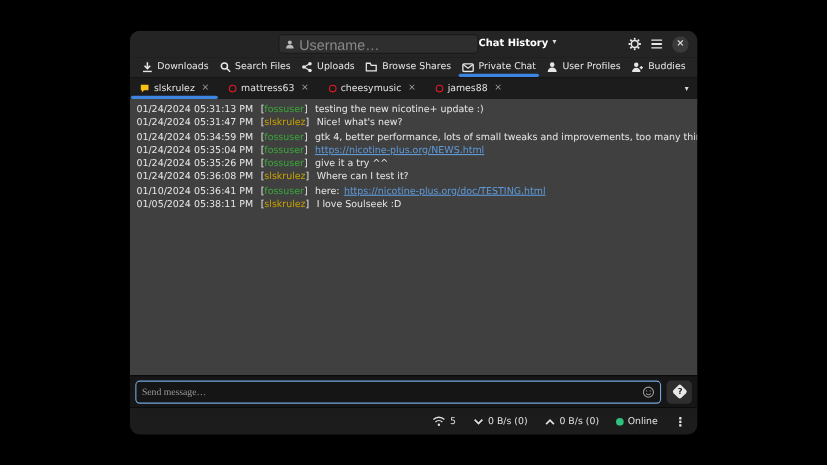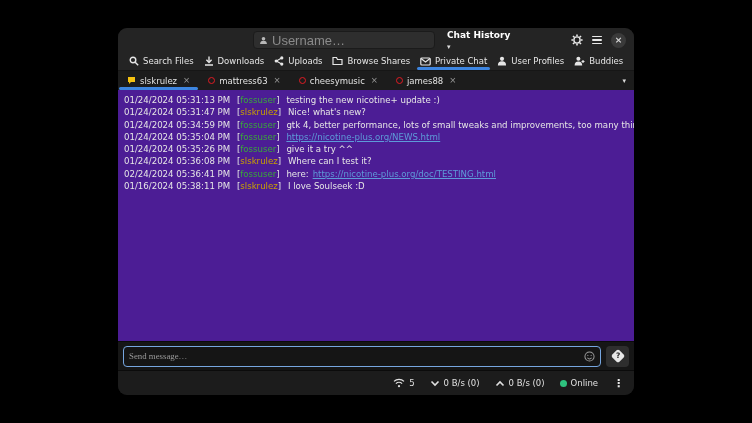--- a/index.html
+++ b/index.html
@@ -10,22 +10,22 @@
             display:flex; flex-direction:column; box-shadow:0 2px 10px rgba(0,0,0,.8); }
 
   
   .titlebar { height:24px; flex:0 0 24px; background:#242424; display:flex; align-items:center; }
   .user-entry { margin-left:135px; width:182px; height:18px; background:#2e2e2e;
                 border:1px solid #1b1b1b; border-radius:4px; display:flex; align-items:center;
                 padding:0 5px; gap:4px; }
   .user-entry input { flex:1; background:transparent; border:none; outline:none;
                       color:#cfcfcf; font-size:13px; font-family:Liberation Sans, sans-serif; min-width:0; }
   .user-entry input::placeholder { color:#8a8a8a; }
-  .history-btn { margin-left:12px; display:flex; gap:4px; color:#ffffff;
-                 font-size:9px; font-weight:700; cursor:default;flex-direction:column; }
+  .history-btn { margin-left:0; display:flex; gap:4px; color:#ffffff;
+                 font-size:9px; font-weight:700; cursor:default; }
   .caret { font-size:7px; color:#dcdcdc; line-height:1; }
   .tb-right { margin-left:auto; display:flex; align-items:center; gap:9px; padding-right:8px; }
   .iconbtn { display:flex; align-items:center; justify-content:center; color:#e8e8e8; }
   .close-circle { width:15px; height:15px; border-radius:50%; background:#3a3a3a; color:#d9d9d9;
                   font-size:9px; font-weight:700; display:flex; align-items:center; justify-content:center; line-height:1; }
   .hamburger { display:flex; flex-direction:column; gap:2px; }
   .hamburger span { display:block; width:10px; height:1.6px; background:#e8e8e8; border-radius:1px; }
 
   
   .main-tabs { height:19px; flex:0 0 19px; background:#242424; display:flex; align-items:stretch;
@@ -41,21 +41,21 @@
   .ctab { display:flex; align-items:center; gap:4px; padding:0 9px; color:#e2e2e2;
           font-size:8.5px; position:relative; white-space:nowrap; }
   .ctab.active::after { content:""; position:absolute; left:1px; right:1px; bottom:0;
                         height:3px; background:#3d85e0; border-radius:2px; }
   .ctab .close-x { color:#9a9a9a; font-size:8.5px; margin-left:2px; line-height:1; }
   .offline-dot { width:7px; height:7px; border-radius:50%; border:1.6px solid #e01b24; }
   .ct-spacer { flex:1; }
   .ct-caret { display:flex; align-items:center; padding:0 8px; color:#dcdcdc; font-size:7px; }
 
   
-  .chatlog { flex:1 1 auto; background:#4c1d95; padding:4px 6px; overflow:hidden; }
+  .chatlog { flex:1 1 auto; background:#404040; padding:4px 6px; overflow:hidden; }
   .msg { font-size:8.6px; line-height:12.3px; color:#e6e6e6; white-space:nowrap; }
   .msg .nick { margin:0; }
   .nick.g { color:#3aa83a; }
   .nick.y { color:#c9a100; }
   .msg .body { margin-left:4px; }
   .msg .lnk { margin-left:4px; color:#5e9ad9; text-decoration:underline; cursor:pointer; }
   .msg .lnk:empty, .msg .body:empty { margin-left:0; }
 
   
   .composer { flex:0 0 29px; display:flex; align-items:center; padding:0 5px; gap:5px;
@@ -130,36 +130,36 @@
       </div>
       <div class="close-circle">
         <span>×</span>
       </div>
     </div>
   </div>
 
   <div class="main-tabs">
     <div class="mtab">
       <span>
-        <svg width="10" height="10" viewBox="0 0 10 10" fill="none" stroke="#e6e6e6" stroke-width="1.4">
-            <circle cx="4" cy="4" r="2.8"></circle>
-            <line x1="6.2" y1="6.2" x2="9.2" y2="9.2"></line>
-          </svg>
-      </span>
-      <span>Search Files</span>
-    </div>
-    <div class="mtab">
-      <span>
         <svg width="10" height="10" viewBox="0 0 10 10" stroke="#e6e6e6" stroke-width="1.4" fill="none">
             <line x1="5" y1="0.6" x2="5" y2="6"></line>
             <polyline points="2.4,3.8 5,6.4 7.6,3.8"></polyline>
             <line x1="1" y1="9" x2="9" y2="9"></line>
           </svg>
       </span>
       <span>Downloads</span>
+    </div>
+    <div class="mtab">
+      <span>
+        <svg width="10" height="10" viewBox="0 0 10 10" fill="none" stroke="#e6e6e6" stroke-width="1.4">
+            <circle cx="4" cy="4" r="2.8"></circle>
+            <line x1="6.2" y1="6.2" x2="9.2" y2="9.2"></line>
+          </svg>
+      </span>
+      <span>Search Files</span>
     </div>
     <div class="mtab">
       <span>
         <svg width="10" height="10" viewBox="0 0 10 10">
             <g stroke="#e6e6e6" stroke-width="1.1">
               <line x1="2.4" y1="5" x2="7.6" y2="2"></line>
               <line x1="2.4" y1="5" x2="7.6" y2="8"></line>
             </g>
             <g fill="#e6e6e6">
               <circle cx="2.2" cy="5" r="1.6"></circle>
@@ -275,26 +275,26 @@
       <span class="ts">01/24/2024 05:35:26 PM</span>
       <span class="body">[</span><span class="nick g">fossuser</span><span>]</span>
       <span class="body">give it a try ^^</span><span class="lnk"></span>
     </div>
     <div class="msg">
       <span class="ts">01/24/2024 05:36:08 PM</span>
       <span class="body">[</span><span class="nick y">slskrulez</span><span>]</span>
       <span class="body">Where can I test it?</span><span class="lnk"></span>
     </div>
     <div class="msg">
-      <span class="ts">02/24/2024 05:36:41 PM</span>
+      <span class="ts">01/10/2024 05:36:41 PM</span>
       <span class="body">[</span><span class="nick g">fossuser</span><span>]</span>
       <span class="body">here:</span><span class="lnk">https://nicotine-plus.org/doc/TESTING.html</span>
     </div>
     <div class="msg">
-      <span class="ts">01/16/2024 05:38:11 PM</span>
+      <span class="ts">01/05/2024 05:38:11 PM</span>
       <span class="body">[</span><span class="nick y">slskrulez</span><span>]</span>
       <span class="body">I love Soulseek :D</span><span class="lnk"></span>
     </div>
   </div>
 
   <div class="composer">
     <div class="msg-entry">
       <input type="text" placeholder="Send message…" style="">
       <span>
         <svg width="11" height="11" viewBox="0 0 12 12" fill="none" stroke="#9a9a9a" stroke-width="1.1">

